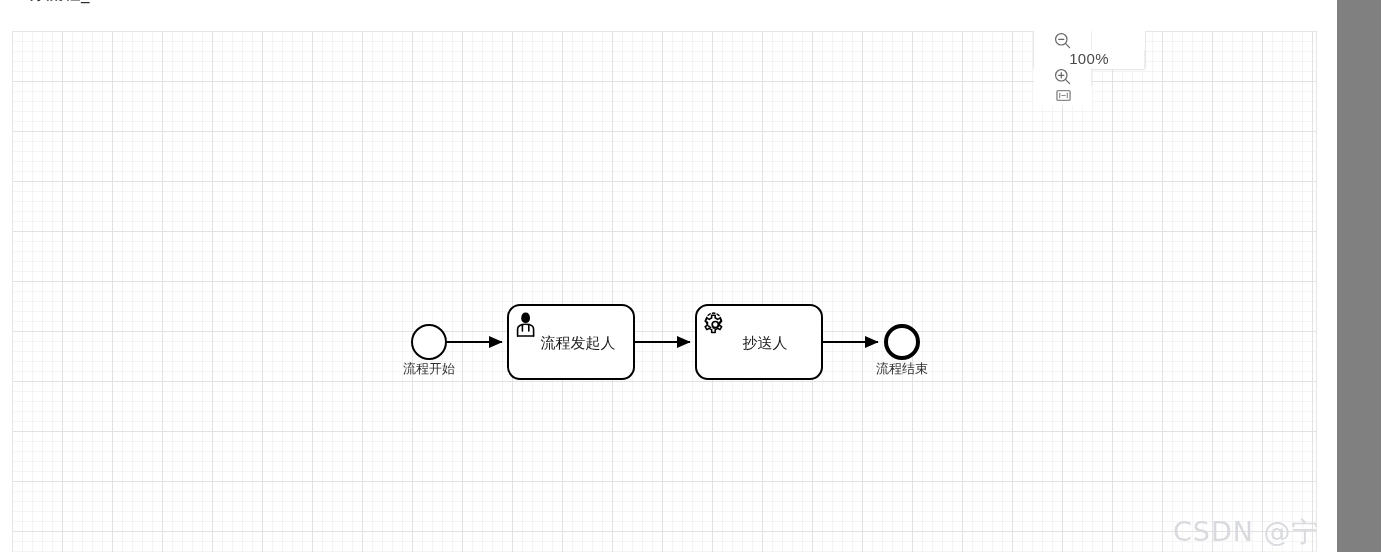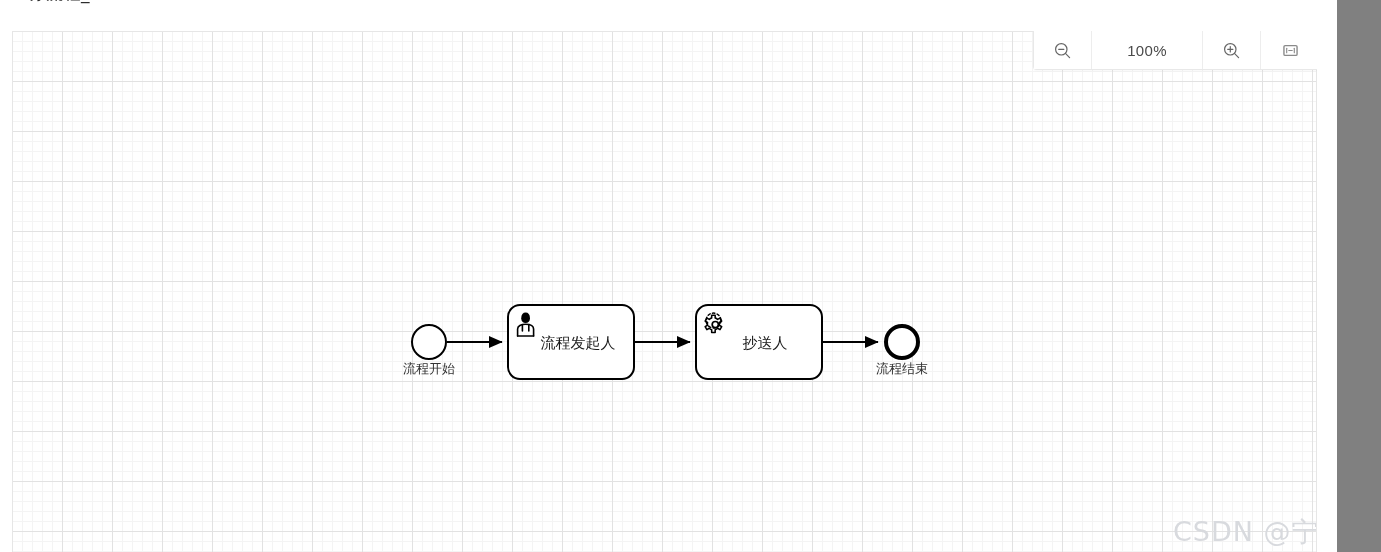--- a/index.html
+++ b/index.html
@@ -74,20 +74,21 @@
     top: 31px;
     height: 39px;
     display: flex;
     align-items: stretch;
     background: #ffffff;
     border: 1px solid #e8e8e8;
     border-top: none;
     border-radius: 0 0 4px 4px;
     box-sizing: border-box;
     box-shadow: 0 1px 2px rgba(0,0,0,0.03);
+    flex-direction: column;
   }
   .tb-cell {
     display: flex;
     align-items: center;
     justify-content: center;
     border-right: 1px solid #ededed;
     box-sizing: border-box;
     background: #ffffff;
     user-select: none;
   }

